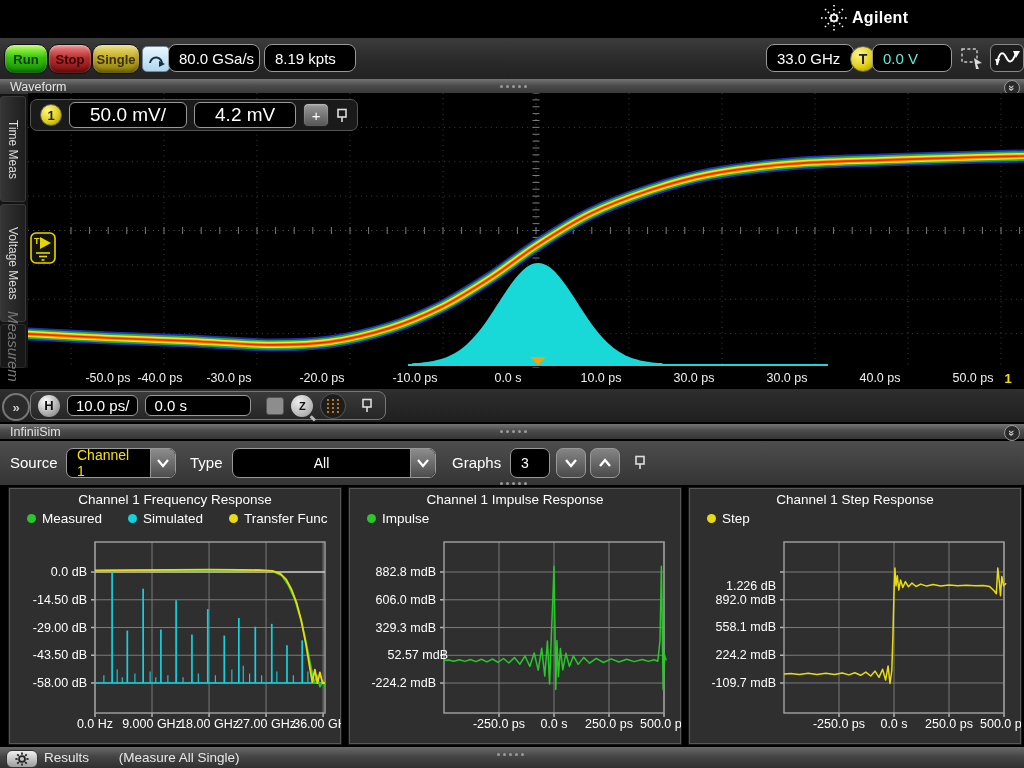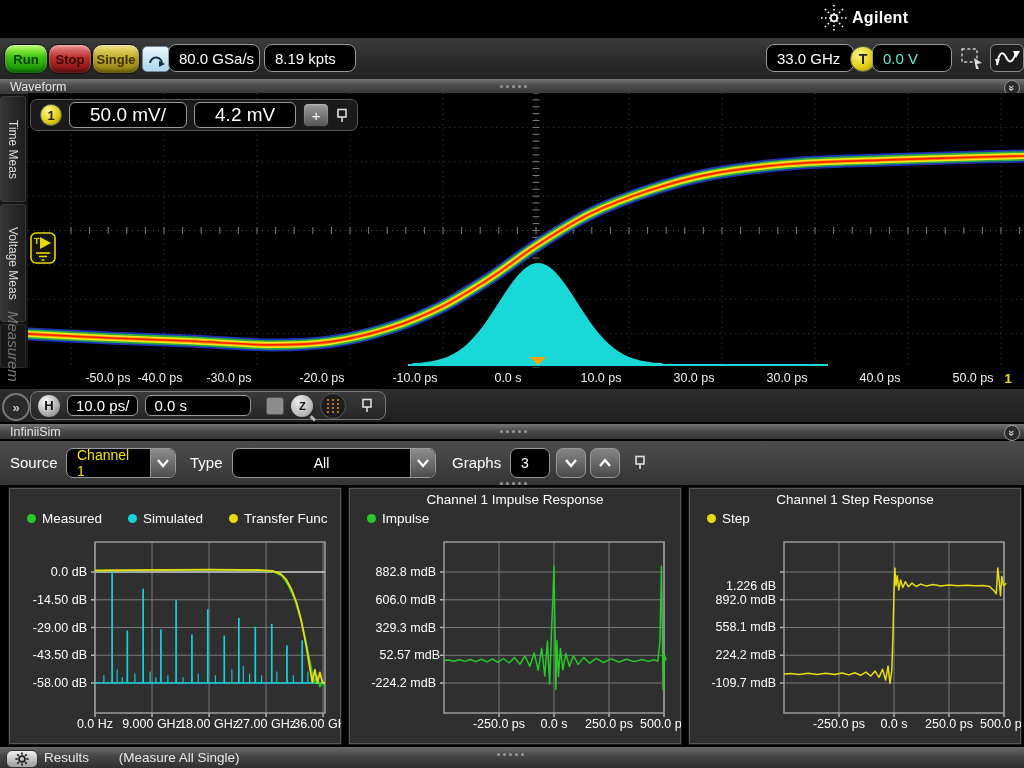--- a/index.html
+++ b/index.html
@@ -444,20 +444,21 @@
   <div class="grip" style="top:482px;left:500px;">
       <i></i>
       <i></i>
       <i></i>
       <i></i>
       <i></i>
     </div>
 
   <div id="panels">
     <div class="panel" id="panel-freq" style="left:8px;">
+      <div class="title">Channel 1 Frequency Response</div>
       <div class="legend">
           <span class="li">
             <span class="dot" style="background: rgb(40, 200, 40);"></span>
             <span>Measured</span>
           </span>
           <span class="li">
             <span class="dot" style="background: rgb(20, 210, 220);"></span>
             <span>Simulated</span>
           </span>
           <span class="li">
@@ -559,21 +560,21 @@
           <line x1="95" y1="167.27421114369503" x2="315" y2="167.27421114369503" stroke="#7b7b7b" stroke-width="1"></line>
           <line x1="91" y1="167.27421114369503" x2="95" y2="167.27421114369503" stroke="#b5b5b5" stroke-width="1.5"></line>
           <line x1="95" y1="195.0323753665689" x2="315" y2="195.0323753665689" stroke="#7b7b7b" stroke-width="1"></line>
           <line x1="91" y1="195.0323753665689" x2="95" y2="195.0323753665689" stroke="#b5b5b5" stroke-width="1.5"></line>
           <rect x="95" y="54" width="220" height="171" fill="none" stroke="#9c9c9c" stroke-width="1.5"></rect>
           <path d="M95.0,172.5L99.4,171.9L104.9,173.2L110.4,171.7L115.9,173.4L121.4,171.5L126.9,173.6L132.4,171.3L137.9,173.9L143.4,171.0L148.9,174.3L154.4,170.5L159.9,175.0L165.4,169.6L170.9,176.2L176.0,168.0L180.8,178.4L185.2,165.0L189.2,182.1L192.7,160.3L195.8,188.1L198.4,153.0L200.6,196.1L202.6,140.5L203.9,110.4L205.0,78.3L205.9,134.4L206.8,201.6L207.9,152.5L209.4,188.6L211.4,160.5L213.8,181.8L216.9,165.3L220.4,178.4L224.4,167.8L229.2,176.4L234.7,169.4L240.6,175.2L247.2,170.3L254.5,174.5L262.2,170.9L269.9,174.0L277.6,171.3L285.3,173.6L293.0,171.5L299.6,173.4L305.1,171.7L308.8,173.2L311.0,152.5L312.4,78.3L313.2,132.4L314.1,201.6L315.4,166.5L317.2,172.5" fill="none" stroke="#28c828" stroke-width="1.5" stroke-linejoin="round"></path>
         </svg>
     <div class="ytick" style="left: 0px; width: 87px; top: 76.0077px;">882.8 mdB</div>
         <div class="ytick" style="left: 0px; width: 87px; top: 103.769px;">606.0 mdB</div>
         <div class="ytick" style="left: 0px; width: 87px; top: 131.52px;">329.3 mdB</div>
-        <div class="ytick" style="left: 4px; width: 87px; top: 159.274px;">52.57 mdB</div>
+        <div class="ytick" style="left: 12px; width: 87px; top: 159.274px;">52.57 mdB</div>
         <div class="ytick" style="left: 0px; width: 87px; top: 187.032px;">-224.2 mdB</div>
         <div class="xtick" style="left: 105px;">-250.0 ps</div>
         <div class="xtick" style="left: 160px;">0.0 s</div>
         <div class="xtick" style="left: 215px;">250.0 ps</div>
         <div class="xtick" style="left: 270px;">500.0 ps</div>
       </div>
     <div class="panel" id="panel-step" style="left:688px;">
       <div class="title">Channel 1 Step Response</div>
       <div class="legend">
           <span class="li">

